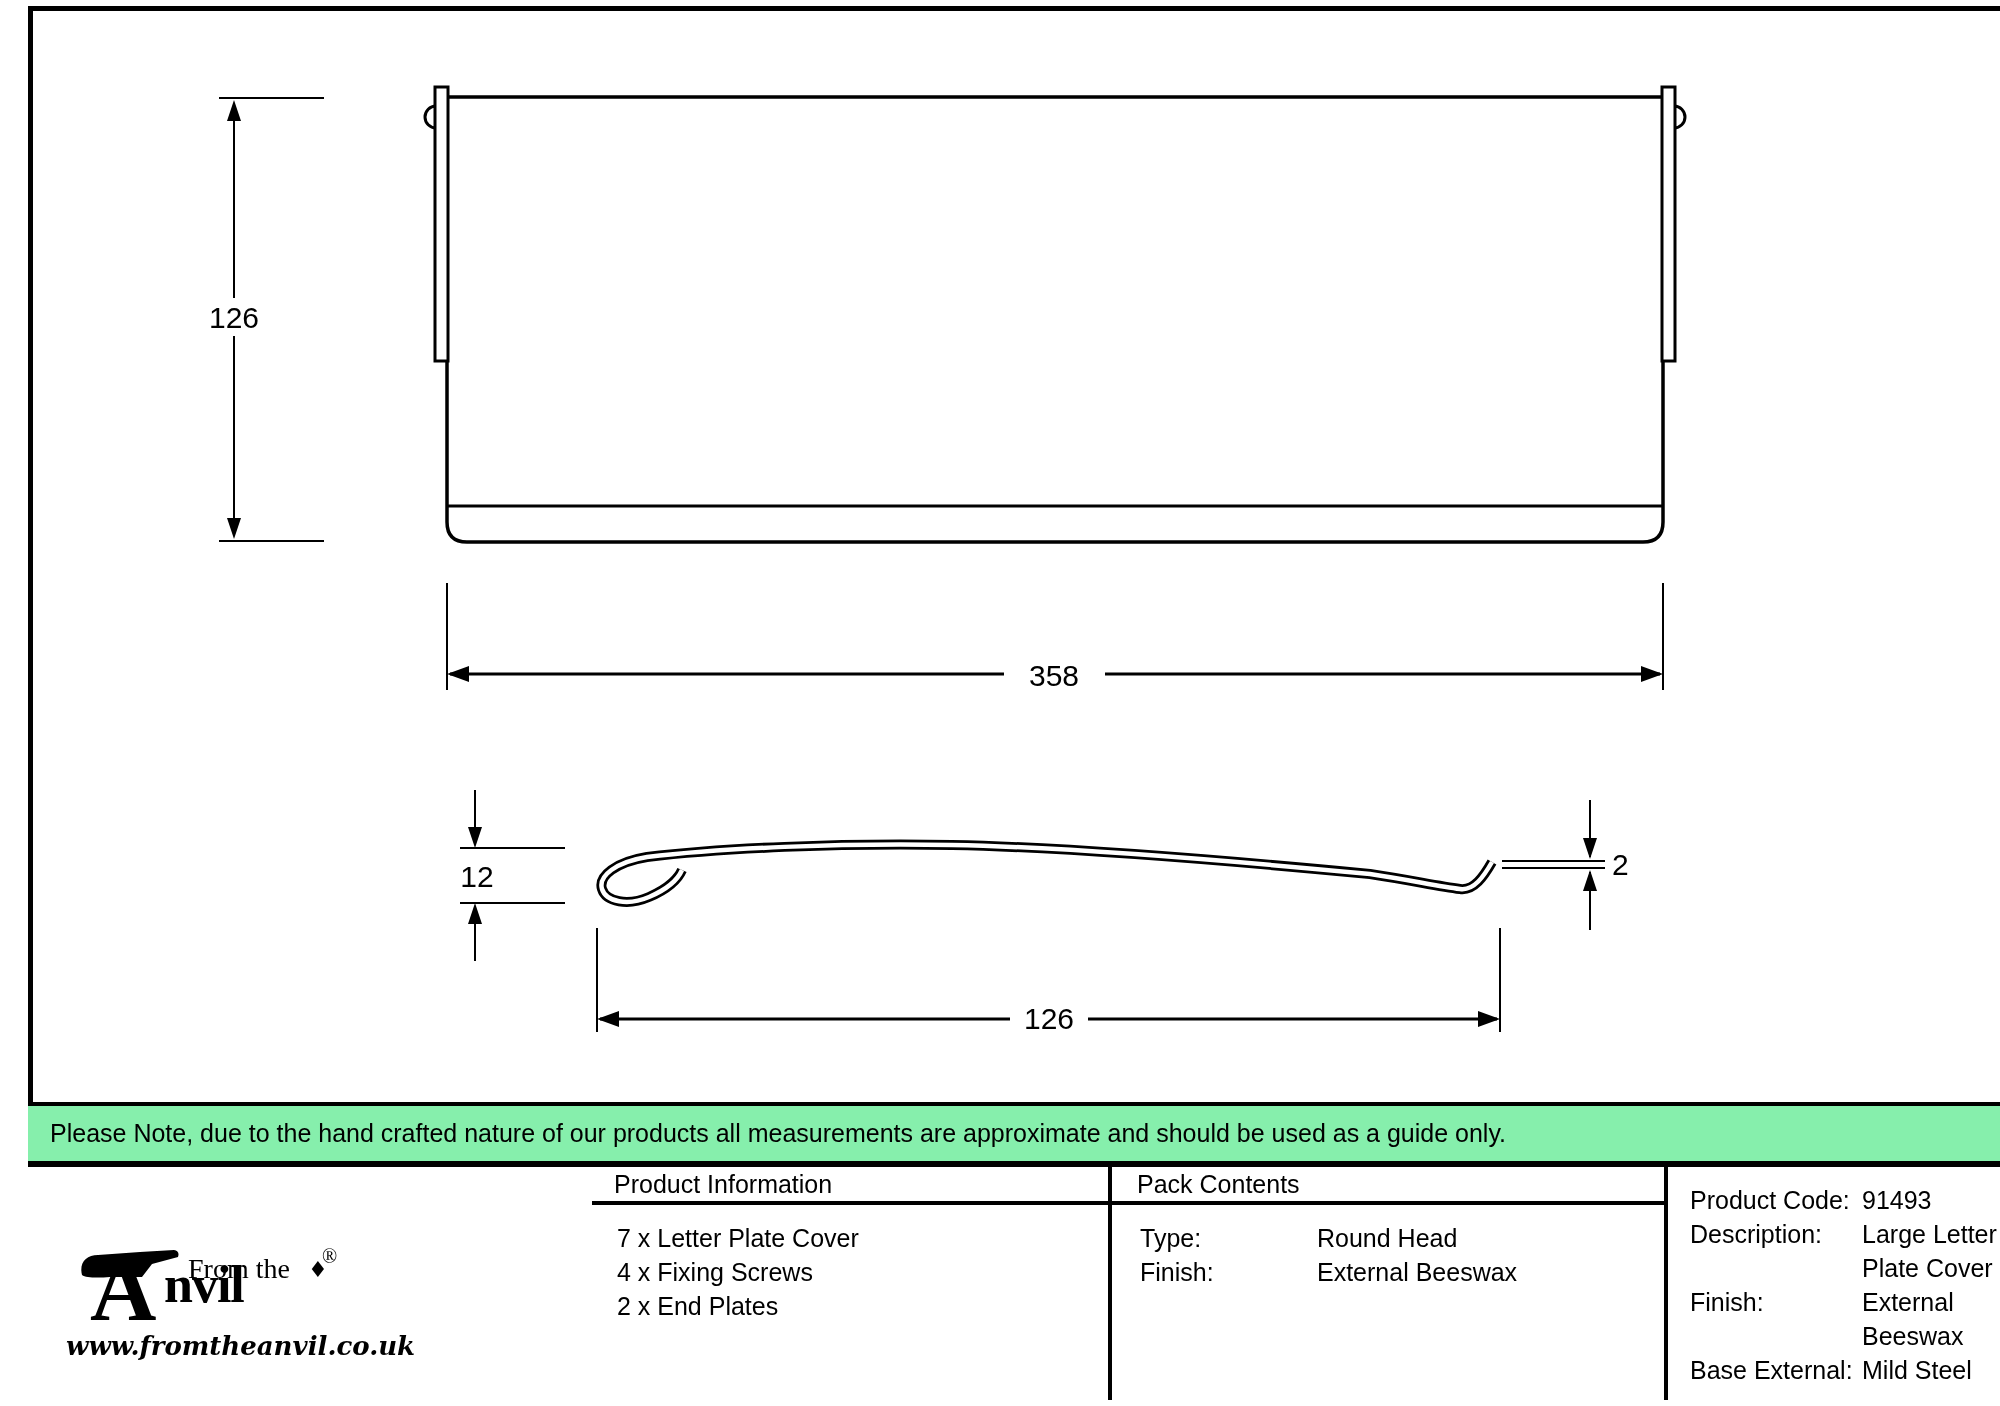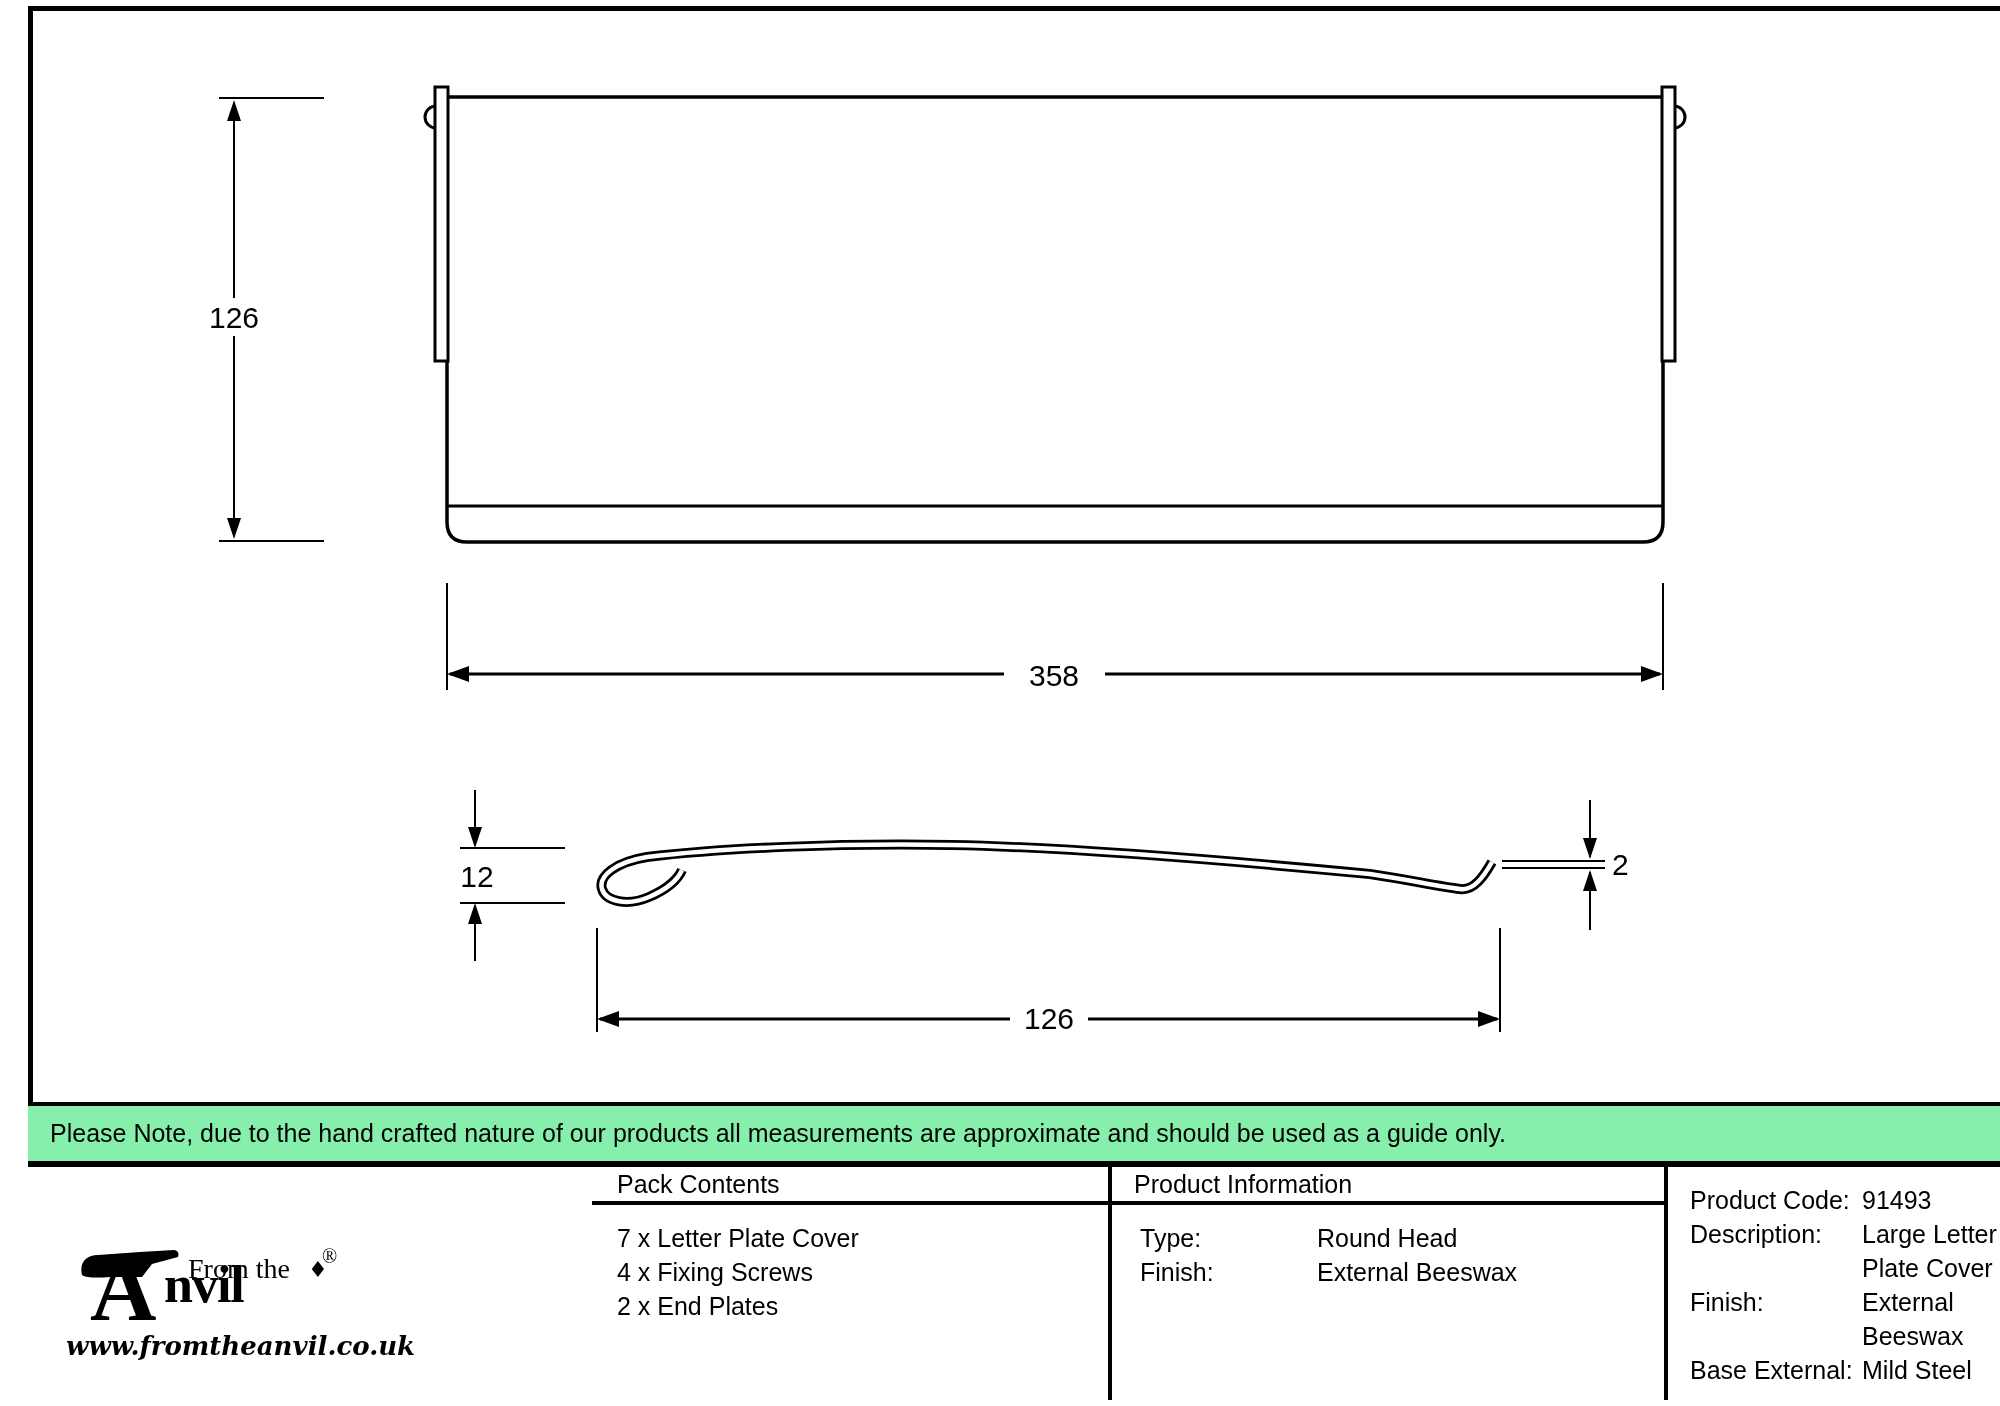--- a/index.html
+++ b/index.html
@@ -174,25 +174,25 @@
       <text x="1027" y="1029" text-anchor="middle">126</text>
     </g>
   </svg>
 
   <div class="note-row">
     <span>Please Note, due to the hand crafted nature of our products all measurements are approximate and should be used as a guide only.</span>
   </div>
 
   <div class="spec-table">
 
+    <div class="th c1">
+      <span>Product Information</span>
+    </div>
     <div class="th c2">
       <span>Pack Contents</span>
-    </div>
-    <div class="th c1">
-      <span>Product Information</span>
     </div>
 
     <div class="logo-cell">
       <div class="logo">
         <svg class="logo-anvil-svg" viewBox="0 0 100 30">
           <path d="M2,26 C-1,14 6,6 18,6 L60,3 L94,1 Q100,2 98,8 L72,15 L62,28 L30,28 C18,29 6,29 2,26 Z" fill="#000"></path>
         </svg>
         <span class="logo-A">A</span>
         <span class="logo-fromthe">From the</span>
         <span class="logo-diamond">♦</span>

